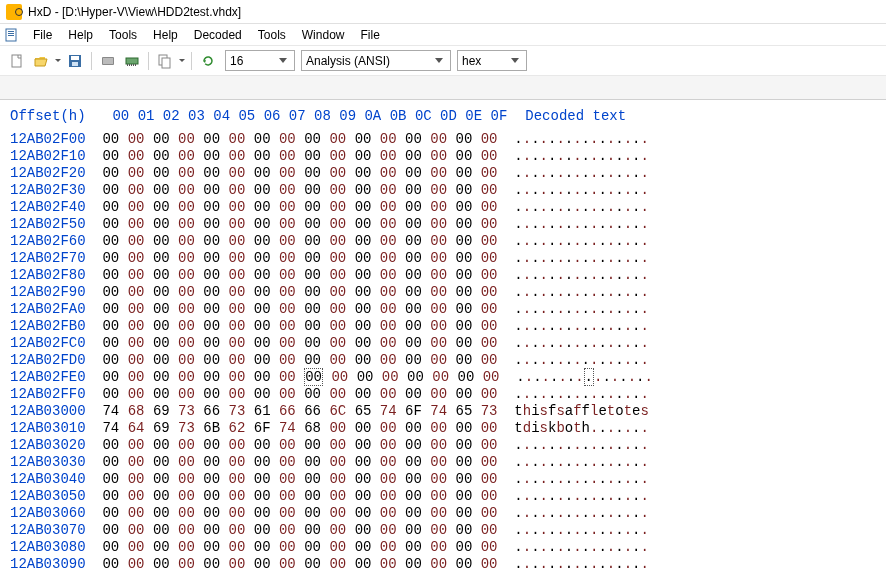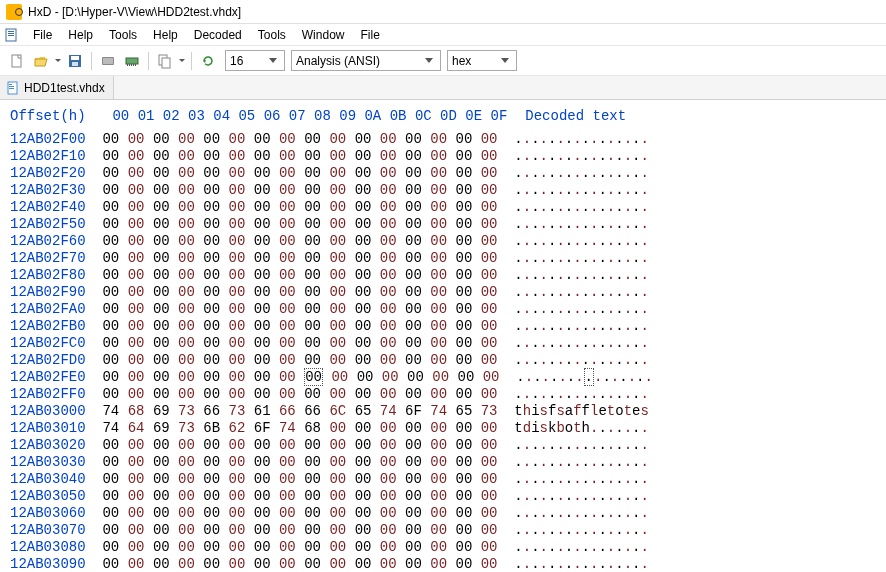--- a/index.html
+++ b/index.html
@@ -231,41 +231,30 @@
       </svg>
   </div>
   <div class="tb-dropdown"></div>
   <div class="tb-sep"></div>
   <div class="tb-btn">
     <svg width="16" height="16" viewBox="0 0 16 16">
         <path d="M4 8a4 4 0 1 1 1.2 2.8" fill="none" stroke="#2e8b2e" stroke-width="1.5"></path>
         <path d="M3 8l2 2 1-3z" fill="#2e8b2e"></path>
       </svg>
   </div>
-  <div class="combo" style="width:60px">
+  <div class="combo" style="width:70px">
     <span>16</span>
     <div class="arrow"></div>
   </div>
   <div class="combo" style="width:150px">
     <span>Analysis (ANSI)</span>
     <div class="arrow"></div>
   </div>
   <div class="combo" style="width:70px">
     <span>hex</span>
     <div class="arrow"></div>
   </div>
 </div>
 
 <div class="tabbar">
-  <div class="tab">
-    <div class="tab-icon">
-      <svg width="14" height="14" viewBox="0 0 14 14">
-          <rect x="2" y="1" width="9" height="12" fill="#fff" stroke="#4a90d9"></rect>
-          <rect x="3" y="3" width="3" height="1" fill="#4a90d9"></rect>
-          <rect x="3" y="5" width="5" height="1" fill="#4a90d9"></rect>
-          <rect x="3" y="7" width="5" height="1" fill="#4a90d9"></rect>
-        </svg>
-    </div>
-    <span>HDD1test.vhdx</span>
-  </div>
 </div>
 
 <div class="hex-area" id="hex-area"><div><span class="hdr-offset">Offset(h)</span><span class="hdr-cols">  00 01 02 03 04 05 06 07 08 09 0A 0B 0C 0D 0E 0F</span><span class="hdr-dec">Decoded text</span></div><div style="height:6px"></div><div><span class="row-offset">12AB02F00</span>  <span class="hx">00</span> <span class="hx-alt">00</span> <span class="hx">00</span> <span class="hx-alt">00</span> <span class="hx">00</span> <span class="hx-alt">00</span> <span class="hx">00</span> <span class="hx-alt">00</span> <span class="hx">00</span> <span class="hx-alt">00</span> <span class="hx">00</span> <span class="hx-alt">00</span> <span class="hx">00</span> <span class="hx-alt">00</span> <span class="hx">00</span> <span class="hx-alt">00</span>  <span style="color:#000" class="">.</span><span style="color:#7a1f1f" class="">.</span><span style="color:#000" class="">.</span><span style="color:#7a1f1f" class="">.</span><span style="color:#000" class="">.</span><span style="color:#7a1f1f" class="">.</span><span style="color:#000" class="">.</span><span style="color:#7a1f1f" class="">.</span><span style="color:#000" class="">.</span><span style="color:#7a1f1f" class="">.</span><span style="color:#000" class="">.</span><span style="color:#7a1f1f" class="">.</span><span style="color:#000" class="">.</span><span style="color:#7a1f1f" class="">.</span><span style="color:#000" class="">.</span><span style="color:#7a1f1f" class="">.</span></div><div><span class="row-offset">12AB02F10</span>  <span class="hx">00</span> <span class="hx-alt">00</span> <span class="hx">00</span> <span class="hx-alt">00</span> <span class="hx">00</span> <span class="hx-alt">00</span> <span class="hx">00</span> <span class="hx-alt">00</span> <span class="hx">00</span> <span class="hx-alt">00</span> <span class="hx">00</span> <span class="hx-alt">00</span> <span class="hx">00</span> <span class="hx-alt">00</span> <span class="hx">00</span> <span class="hx-alt">00</span>  <span style="color:#000" class="">.</span><span style="color:#7a1f1f" class="">.</span><span style="color:#000" class="">.</span><span style="color:#7a1f1f" class="">.</span><span style="color:#000" class="">.</span><span style="color:#7a1f1f" class="">.</span><span style="color:#000" class="">.</span><span style="color:#7a1f1f" class="">.</span><span style="color:#000" class="">.</span><span style="color:#7a1f1f" class="">.</span><span style="color:#000" class="">.</span><span style="color:#7a1f1f" class="">.</span><span style="color:#000" class="">.</span><span style="color:#7a1f1f" class="">.</span><span style="color:#000" class="">.</span><span style="color:#7a1f1f" class="">.</span></div><div><span class="row-offset">12AB02F20</span>  <span class="hx">00</span> <span class="hx-alt">00</span> <span class="hx">00</span> <span class="hx-alt">00</span> <span class="hx">00</span> <span class="hx-alt">00</span> <span class="hx">00</span> <span class="hx-alt">00</span> <span class="hx">00</span> <span class="hx-alt">00</span> <span class="hx">00</span> <span class="hx-alt">00</span> <span class="hx">00</span> <span class="hx-alt">00</span> <span class="hx">00</span> <span class="hx-alt">00</span>  <span style="color:#000" class="">.</span><span style="color:#7a1f1f" class="">.</span><span style="color:#000" class="">.</span><span style="color:#7a1f1f" class="">.</span><span style="color:#000" class="">.</span><span style="color:#7a1f1f" class="">.</span><span style="color:#000" class="">.</span><span style="color:#7a1f1f" class="">.</span><span style="color:#000" class="">.</span><span style="color:#7a1f1f" class="">.</span><span style="color:#000" class="">.</span><span style="color:#7a1f1f" class="">.</span><span style="color:#000" class="">.</span><span style="color:#7a1f1f" class="">.</span><span style="color:#000" class="">.</span><span style="color:#7a1f1f" class="">.</span></div><div><span class="row-offset">12AB02F30</span>  <span class="hx">00</span> <span class="hx-alt">00</span> <span class="hx">00</span> <span class="hx-alt">00</span> <span class="hx">00</span> <span class="hx-alt">00</span> <span class="hx">00</span> <span class="hx-alt">00</span> <span class="hx">00</span> <span class="hx-alt">00</span> <span class="hx">00</span> <span class="hx-alt">00</span> <span class="hx">00</span> <span class="hx-alt">00</span> <span class="hx">00</span> <span class="hx-alt">00</span>  <span style="color:#000" class="">.</span><span style="color:#7a1f1f" class="">.</span><span style="color:#000" class="">.</span><span style="color:#7a1f1f" class="">.</span><span style="color:#000" class="">.</span><span style="color:#7a1f1f" class="">.</span><span style="color:#000" class="">.</span><span style="color:#7a1f1f" class="">.</span><span style="color:#000" class="">.</span><span style="color:#7a1f1f" class="">.</span><span style="color:#000" class="">.</span><span style="color:#7a1f1f" class="">.</span><span style="color:#000" class="">.</span><span style="color:#7a1f1f" class="">.</span><span style="color:#000" class="">.</span><span style="color:#7a1f1f" class="">.</span></div><div><span class="row-offset">12AB02F40</span>  <span class="hx">00</span> <span class="hx-alt">00</span> <span class="hx">00</span> <span class="hx-alt">00</span> <span class="hx">00</span> <span class="hx-alt">00</span> <span class="hx">00</span> <span class="hx-alt">00</span> <span class="hx">00</span> <span class="hx-alt">00</span> <span class="hx">00</span> <span class="hx-alt">00</span> <span class="hx">00</span> <span class="hx-alt">00</span> <span class="hx">00</span> <span class="hx-alt">00</span>  <span style="color:#000" class="">.</span><span style="color:#7a1f1f" class="">.</span><span style="color:#000" class="">.</span><span style="color:#7a1f1f" class="">.</span><span style="color:#000" class="">.</span><span style="color:#7a1f1f" class="">.</span><span style="color:#000" class="">.</span><span style="color:#7a1f1f" class="">.</span><span style="color:#000" class="">.</span><span style="color:#7a1f1f" class="">.</span><span style="color:#000" class="">.</span><span style="color:#7a1f1f" class="">.</span><span style="color:#000" class="">.</span><span style="color:#7a1f1f" class="">.</span><span style="color:#000" class="">.</span><span style="color:#7a1f1f" class="">.</span></div><div><span class="row-offset">12AB02F50</span>  <span class="hx">00</span> <span class="hx-alt">00</span> <span class="hx">00</span> <span class="hx-alt">00</span> <span class="hx">00</span> <span class="hx-alt">00</span> <span class="hx">00</span> <span class="hx-alt">00</span> <span class="hx">00</span> <span class="hx-alt">00</span> <span class="hx">00</span> <span class="hx-alt">00</span> <span class="hx">00</span> <span class="hx-alt">00</span> <span class="hx">00</span> <span class="hx-alt">00</span>  <span style="color:#000" class="">.</span><span style="color:#7a1f1f" class="">.</span><span style="color:#000" class="">.</span><span style="color:#7a1f1f" class="">.</span><span style="color:#000" class="">.</span><span style="color:#7a1f1f" class="">.</span><span style="color:#000" class="">.</span><span style="color:#7a1f1f" class="">.</span><span style="color:#000" class="">.</span><span style="color:#7a1f1f" class="">.</span><span style="color:#000" class="">.</span><span style="color:#7a1f1f" class="">.</span><span style="color:#000" class="">.</span><span style="color:#7a1f1f" class="">.</span><span style="color:#000" class="">.</span><span style="color:#7a1f1f" class="">.</span></div><div><span class="row-offset">12AB02F60</span>  <span class="hx">00</span> <span class="hx-alt">00</span> <span class="hx">00</span> <span class="hx-alt">00</span> <span class="hx">00</span> <span class="hx-alt">00</span> <span class="hx">00</span> <span class="hx-alt">00</span> <span class="hx">00</span> <span class="hx-alt">00</span> <span class="hx">00</span> <span class="hx-alt">00</span> <span class="hx">00</span> <span class="hx-alt">00</span> <span class="hx">00</span> <span class="hx-alt">00</span>  <span style="color:#000" class="">.</span><span style="color:#7a1f1f" class="">.</span><span style="color:#000" class="">.</span><span style="color:#7a1f1f" class="">.</span><span style="color:#000" class="">.</span><span style="color:#7a1f1f" class="">.</span><span style="color:#000" class="">.</span><span style="color:#7a1f1f" class="">.</span><span style="color:#000" class="">.</span><span style="color:#7a1f1f" class="">.</span><span style="color:#000" class="">.</span><span style="color:#7a1f1f" class="">.</span><span style="color:#000" class="">.</span><span style="color:#7a1f1f" class="">.</span><span style="color:#000" class="">.</span><span style="color:#7a1f1f" class="">.</span></div><div><span class="row-offset">12AB02F70</span>  <span class="hx">00</span> <span class="hx-alt">00</span> <span class="hx">00</span> <span class="hx-alt">00</span> <span class="hx">00</span> <span class="hx-alt">00</span> <span class="hx">00</span> <span class="hx-alt">00</span> <span class="hx">00</span> <span class="hx-alt">00</span> <span class="hx">00</span> <span class="hx-alt">00</span> <span class="hx">00</span> <span class="hx-alt">00</span> <span class="hx">00</span> <span class="hx-alt">00</span>  <span style="color:#000" class="">.</span><span style="color:#7a1f1f" class="">.</span><span style="color:#000" class="">.</span><span style="color:#7a1f1f" class="">.</span><span style="color:#000" class="">.</span><span style="color:#7a1f1f" class="">.</span><span style="color:#000" class="">.</span><span style="color:#7a1f1f" class="">.</span><span style="color:#000" class="">.</span><span style="color:#7a1f1f" class="">.</span><span style="color:#000" class="">.</span><span style="color:#7a1f1f" class="">.</span><span style="color:#000" class="">.</span><span style="color:#7a1f1f" class="">.</span><span style="color:#000" class="">.</span><span style="color:#7a1f1f" class="">.</span></div><div><span class="row-offset">12AB02F80</span>  <span class="hx">00</span> <span class="hx-alt">00</span> <span class="hx">00</span> <span class="hx-alt">00</span> <span class="hx">00</span> <span class="hx-alt">00</span> <span class="hx">00</span> <span class="hx-alt">00</span> <span class="hx">00</span> <span class="hx-alt">00</span> <span class="hx">00</span> <span class="hx-alt">00</span> <span class="hx">00</span> <span class="hx-alt">00</span> <span class="hx">00</span> <span class="hx-alt">00</span>  <span style="color:#000" class="">.</span><span style="color:#7a1f1f" class="">.</span><span style="color:#000" class="">.</span><span style="color:#7a1f1f" class="">.</span><span style="color:#000" class="">.</span><span style="color:#7a1f1f" class="">.</span><span style="color:#000" class="">.</span><span style="color:#7a1f1f" class="">.</span><span style="color:#000" class="">.</span><span style="color:#7a1f1f" class="">.</span><span style="color:#000" class="">.</span><span style="color:#7a1f1f" class="">.</span><span style="color:#000" class="">.</span><span style="color:#7a1f1f" class="">.</span><span style="color:#000" class="">.</span><span style="color:#7a1f1f" class="">.</span></div><div><span class="row-offset">12AB02F90</span>  <span class="hx">00</span> <span class="hx-alt">00</span> <span class="hx">00</span> <span class="hx-alt">00</span> <span class="hx">00</span> <span class="hx-alt">00</span> <span class="hx">00</span> <span class="hx-alt">00</span> <span class="hx">00</span> <span class="hx-alt">00</span> <span class="hx">00</span> <span class="hx-alt">00</span> <span class="hx">00</span> <span class="hx-alt">00</span> <span class="hx">00</span> <span class="hx-alt">00</span>  <span style="color:#000" class="">.</span><span style="color:#7a1f1f" class="">.</span><span style="color:#000" class="">.</span><span style="color:#7a1f1f" class="">.</span><span style="color:#000" class="">.</span><span style="color:#7a1f1f" class="">.</span><span style="color:#000" class="">.</span><span style="color:#7a1f1f" class="">.</span><span style="color:#000" class="">.</span><span style="color:#7a1f1f" class="">.</span><span style="color:#000" class="">.</span><span style="color:#7a1f1f" class="">.</span><span style="color:#000" class="">.</span><span style="color:#7a1f1f" class="">.</span><span style="color:#000" class="">.</span><span style="color:#7a1f1f" class="">.</span></div><div><span class="row-offset">12AB02FA0</span>  <span class="hx">00</span> <span class="hx-alt">00</span> <span class="hx">00</span> <span class="hx-alt">00</span> <span class="hx">00</span> <span class="hx-alt">00</span> <span class="hx">00</span> <span class="hx-alt">00</span> <span class="hx">00</span> <span class="hx-alt">00</span> <span class="hx">00</span> <span class="hx-alt">00</span> <span class="hx">00</span> <span class="hx-alt">00</span> <span class="hx">00</span> <span class="hx-alt">00</span>  <span style="color:#000" class="">.</span><span style="color:#7a1f1f" class="">.</span><span style="color:#000" class="">.</span><span style="color:#7a1f1f" class="">.</span><span style="color:#000" class="">.</span><span style="color:#7a1f1f" class="">.</span><span style="color:#000" class="">.</span><span style="color:#7a1f1f" class="">.</span><span style="color:#000" class="">.</span><span style="color:#7a1f1f" class="">.</span><span style="color:#000" class="">.</span><span style="color:#7a1f1f" class="">.</span><span style="color:#000" class="">.</span><span style="color:#7a1f1f" class="">.</span><span style="color:#000" class="">.</span><span style="color:#7a1f1f" class="">.</span></div><div><span class="row-offset">12AB02FB0</span>  <span class="hx">00</span> <span class="hx-alt">00</span> <span class="hx">00</span> <span class="hx-alt">00</span> <span class="hx">00</span> <span class="hx-alt">00</span> <span class="hx">00</span> <span class="hx-alt">00</span> <span class="hx">00</span> <span class="hx-alt">00</span> <span class="hx">00</span> <span class="hx-alt">00</span> <span class="hx">00</span> <span class="hx-alt">00</span> <span class="hx">00</span> <span class="hx-alt">00</span>  <span style="color:#000" class="">.</span><span style="color:#7a1f1f" class="">.</span><span style="color:#000" class="">.</span><span style="color:#7a1f1f" class="">.</span><span style="color:#000" class="">.</span><span style="color:#7a1f1f" class="">.</span><span style="color:#000" class="">.</span><span style="color:#7a1f1f" class="">.</span><span style="color:#000" class="">.</span><span style="color:#7a1f1f" class="">.</span><span style="color:#000" class="">.</span><span style="color:#7a1f1f" class="">.</span><span style="color:#000" class="">.</span><span style="color:#7a1f1f" class="">.</span><span style="color:#000" class="">.</span><span style="color:#7a1f1f" class="">.</span></div><div><span class="row-offset">12AB02FC0</span>  <span class="hx">00</span> <span class="hx-alt">00</span> <span class="hx">00</span> <span class="hx-alt">00</span> <span class="hx">00</span> <span class="hx-alt">00</span> <span class="hx">00</span> <span class="hx-alt">00</span> <span class="hx">00</span> <span class="hx-alt">00</span> <span class="hx">00</span> <span class="hx-alt">00</span> <span class="hx">00</span> <span class="hx-alt">00</span> <span class="hx">00</span> <span class="hx-alt">00</span>  <span style="color:#000" class="">.</span><span style="color:#7a1f1f" class="">.</span><span style="color:#000" class="">.</span><span style="color:#7a1f1f" class="">.</span><span style="color:#000" class="">.</span><span style="color:#7a1f1f" class="">.</span><span style="color:#000" class="">.</span><span style="color:#7a1f1f" class="">.</span><span style="color:#000" class="">.</span><span style="color:#7a1f1f" class="">.</span><span style="color:#000" class="">.</span><span style="color:#7a1f1f" class="">.</span><span style="color:#000" class="">.</span><span style="color:#7a1f1f" class="">.</span><span style="color:#000" class="">.</span><span style="color:#7a1f1f" class="">.</span></div><div><span class="row-offset">12AB02FD0</span>  <span class="hx">00</span> <span class="hx-alt">00</span> <span class="hx">00</span> <span class="hx-alt">00</span> <span class="hx">00</span> <span class="hx-alt">00</span> <span class="hx">00</span> <span class="hx-alt">00</span> <span class="hx">00</span> <span class="hx-alt">00</span> <span class="hx">00</span> <span class="hx-alt">00</span> <span class="hx">00</span> <span class="hx-alt">00</span> <span class="hx">00</span> <span class="hx-alt">00</span>  <span style="color:#000" class="">.</span><span style="color:#7a1f1f" class="">.</span><span style="color:#000" class="">.</span><span style="color:#7a1f1f" class="">.</span><span style="color:#000" class="">.</span><span style="color:#7a1f1f" class="">.</span><span style="color:#000" class="">.</span><span style="color:#7a1f1f" class="">.</span><span style="color:#000" class="">.</span><span style="color:#7a1f1f" class="">.</span><span style="color:#000" class="">.</span><span style="color:#7a1f1f" class="">.</span><span style="color:#000" class="">.</span><span style="color:#7a1f1f" class="">.</span><span style="color:#000" class="">.</span><span style="color:#7a1f1f" class="">.</span></div><div><span class="row-offset">12AB02FE0</span>  <span class="hx">00</span> <span class="hx-alt">00</span> <span class="hx">00</span> <span class="hx-alt">00</span> <span class="hx">00</span> <span class="hx-alt">00</span> <span class="hx">00</span> <span class="hx-alt">00</span> <span class="hx cursor">00</span> <span class="hx-alt">00</span> <span class="hx">00</span> <span class="hx-alt">00</span> <span class="hx">00</span> <span class="hx-alt">00</span> <span class="hx">00</span> <span class="hx-alt">00</span>  <span style="color:#000" class="">.</span><span style="color:#7a1f1f" class="">.</span><span style="color:#000" class="">.</span><span style="color:#7a1f1f" class="">.</span><span style="color:#000" class="">.</span><span style="color:#7a1f1f" class="">.</span><span style="color:#000" class="">.</span><span style="color:#7a1f1f" class="">.</span><span style="color:#000" class=" cursor">.</span><span style="color:#7a1f1f" class="">.</span><span style="color:#000" class="">.</span><span style="color:#7a1f1f" class="">.</span><span style="color:#000" class="">.</span><span style="color:#7a1f1f" class="">.</span><span style="color:#000" class="">.</span><span style="color:#7a1f1f" class="">.</span></div><div><span class="row-offset">12AB02FF0</span>  <span class="hx">00</span> <span class="hx-alt">00</span> <span class="hx">00</span> <span class="hx-alt">00</span> <span class="hx">00</span> <span class="hx-alt">00</span> <span class="hx">00</span> <span class="hx-alt">00</span> <span class="hx">00</span> <span class="hx-alt">00</span> <span class="hx">00</span> <span class="hx-alt">00</span> <span class="hx">00</span> <span class="hx-alt">00</span> <span class="hx">00</span> <span class="hx-alt">00</span>  <span style="color:#000" class="">.</span><span style="color:#7a1f1f" class="">.</span><span style="color:#000" class="">.</span><span style="color:#7a1f1f" class="">.</span><span style="color:#000" class="">.</span><span style="color:#7a1f1f" class="">.</span><span style="color:#000" class="">.</span><span style="color:#7a1f1f" class="">.</span><span style="color:#000" class="">.</span><span style="color:#7a1f1f" class="">.</span><span style="color:#000" class="">.</span><span style="color:#7a1f1f" class="">.</span><span style="color:#000" class="">.</span><span style="color:#7a1f1f" class="">.</span><span style="color:#000" class="">.</span><span style="color:#7a1f1f" class="">.</span></div><div><span class="row-offset">12AB03000</span>  <span class="hx">74</span> <span class="hx-alt">68</span> <span class="hx">69</span> <span class="hx-alt">73</span> <span class="hx">66</span> <span class="hx-alt">73</span> <span class="hx">61</span> <span class="hx-alt">66</span> <span class="hx">66</span> <span class="hx-alt">6C</span> <span class="hx">65</span> <span class="hx-alt">74</span> <span class="hx">6F</span> <span class="hx-alt">74</span> <span class="hx">65</span> <span class="hx-alt">73</span>  <span style="color:#000" class="">t</span><span style="color:#7a1f1f" class="">h</span><span style="color:#000" class="">i</span><span style="color:#7a1f1f" class="">s</span><span style="color:#000" class="">f</span><span style="color:#7a1f1f" class="">s</span><span style="color:#000" class="">a</span><span style="color:#7a1f1f" class="">f</span><span style="color:#000" class="">f</span><span style="color:#7a1f1f" class="">l</span><span style="color:#000" class="">e</span><span style="color:#7a1f1f" class="">t</span><span style="color:#000" class="">o</span><span style="color:#7a1f1f" class="">t</span><span style="color:#000" class="">e</span><span style="color:#7a1f1f" class="">s</span></div><div><span class="row-offset">12AB03010</span>  <span class="hx">74</span> <span class="hx-alt">64</span> <span class="hx">69</span> <span class="hx-alt">73</span> <span class="hx">6B</span> <span class="hx-alt">62</span> <span class="hx">6F</span> <span class="hx-alt">74</span> <span class="hx">68</span> <span class="hx-alt">00</span> <span class="hx">00</span> <span class="hx-alt">00</span> <span class="hx">00</span> <span class="hx-alt">00</span> <span class="hx">00</span> <span class="hx-alt">00</span>  <span style="color:#000" class="">t</span><span style="color:#7a1f1f" class="">d</span><span style="color:#000" class="">i</span><span style="color:#7a1f1f" class="">s</span><span style="color:#000" class="">k</span><span style="color:#7a1f1f" class="">b</span><span style="color:#000" class="">o</span><span style="color:#7a1f1f" class="">t</span><span style="color:#000" class="">h</span><span style="color:#7a1f1f" class="">.</span><span style="color:#000" class="">.</span><span style="color:#7a1f1f" class="">.</span><span style="color:#000" class="">.</span><span style="color:#7a1f1f" class="">.</span><span style="color:#000" class="">.</span><span style="color:#7a1f1f" class="">.</span></div><div><span class="row-offset">12AB03020</span>  <span class="hx">00</span> <span class="hx-alt">00</span> <span class="hx">00</span> <span class="hx-alt">00</span> <span class="hx">00</span> <span class="hx-alt">00</span> <span class="hx">00</span> <span class="hx-alt">00</span> <span class="hx">00</span> <span class="hx-alt">00</span> <span class="hx">00</span> <span class="hx-alt">00</span> <span class="hx">00</span> <span class="hx-alt">00</span> <span class="hx">00</span> <span class="hx-alt">00</span>  <span style="color:#000" class="">.</span><span style="color:#7a1f1f" class="">.</span><span style="color:#000" class="">.</span><span style="color:#7a1f1f" class="">.</span><span style="color:#000" class="">.</span><span style="color:#7a1f1f" class="">.</span><span style="color:#000" class="">.</span><span style="color:#7a1f1f" class="">.</span><span style="color:#000" class="">.</span><span style="color:#7a1f1f" class="">.</span><span style="color:#000" class="">.</span><span style="color:#7a1f1f" class="">.</span><span style="color:#000" class="">.</span><span style="color:#7a1f1f" class="">.</span><span style="color:#000" class="">.</span><span style="color:#7a1f1f" class="">.</span></div><div><span class="row-offset">12AB03030</span>  <span class="hx">00</span> <span class="hx-alt">00</span> <span class="hx">00</span> <span class="hx-alt">00</span> <span class="hx">00</span> <span class="hx-alt">00</span> <span class="hx">00</span> <span class="hx-alt">00</span> <span class="hx">00</span> <span class="hx-alt">00</span> <span class="hx">00</span> <span class="hx-alt">00</span> <span class="hx">00</span> <span class="hx-alt">00</span> <span class="hx">00</span> <span class="hx-alt">00</span>  <span style="color:#000" class="">.</span><span style="color:#7a1f1f" class="">.</span><span style="color:#000" class="">.</span><span style="color:#7a1f1f" class="">.</span><span style="color:#000" class="">.</span><span style="color:#7a1f1f" class="">.</span><span style="color:#000" class="">.</span><span style="color:#7a1f1f" class="">.</span><span style="color:#000" class="">.</span><span style="color:#7a1f1f" class="">.</span><span style="color:#000" class="">.</span><span style="color:#7a1f1f" class="">.</span><span style="color:#000" class="">.</span><span style="color:#7a1f1f" class="">.</span><span style="color:#000" class="">.</span><span style="color:#7a1f1f" class="">.</span></div><div><span class="row-offset">12AB03040</span>  <span class="hx">00</span> <span class="hx-alt">00</span> <span class="hx">00</span> <span class="hx-alt">00</span> <span class="hx">00</span> <span class="hx-alt">00</span> <span class="hx">00</span> <span class="hx-alt">00</span> <span class="hx">00</span> <span class="hx-alt">00</span> <span class="hx">00</span> <span class="hx-alt">00</span> <span class="hx">00</span> <span class="hx-alt">00</span> <span class="hx">00</span> <span class="hx-alt">00</span>  <span style="color:#000" class="">.</span><span style="color:#7a1f1f" class="">.</span><span style="color:#000" class="">.</span><span style="color:#7a1f1f" class="">.</span><span style="color:#000" class="">.</span><span style="color:#7a1f1f" class="">.</span><span style="color:#000" class="">.</span><span style="color:#7a1f1f" class="">.</span><span style="color:#000" class="">.</span><span style="color:#7a1f1f" class="">.</span><span style="color:#000" class="">.</span><span style="color:#7a1f1f" class="">.</span><span style="color:#000" class="">.</span><span style="color:#7a1f1f" class="">.</span><span style="color:#000" class="">.</span><span style="color:#7a1f1f" class="">.</span></div><div><span class="row-offset">12AB03050</span>  <span class="hx">00</span> <span class="hx-alt">00</span> <span class="hx">00</span> <span class="hx-alt">00</span> <span class="hx">00</span> <span class="hx-alt">00</span> <span class="hx">00</span> <span class="hx-alt">00</span> <span class="hx">00</span> <span class="hx-alt">00</span> <span class="hx">00</span> <span class="hx-alt">00</span> <span class="hx">00</span> <span class="hx-alt">00</span> <span class="hx">00</span> <span class="hx-alt">00</span>  <span style="color:#000" class="">.</span><span style="color:#7a1f1f" class="">.</span><span style="color:#000" class="">.</span><span style="color:#7a1f1f" class="">.</span><span style="color:#000" class="">.</span><span style="color:#7a1f1f" class="">.</span><span style="color:#000" class="">.</span><span style="color:#7a1f1f" class="">.</span><span style="color:#000" class="">.</span><span style="color:#7a1f1f" class="">.</span><span style="color:#000" class="">.</span><span style="color:#7a1f1f" class="">.</span><span style="color:#000" class="">.</span><span style="color:#7a1f1f" class="">.</span><span style="color:#000" class="">.</span><span style="color:#7a1f1f" class="">.</span></div><div><span class="row-offset">12AB03060</span>  <span class="hx">00</span> <span class="hx-alt">00</span> <span class="hx">00</span> <span class="hx-alt">00</span> <span class="hx">00</span> <span class="hx-alt">00</span> <span class="hx">00</span> <span class="hx-alt">00</span> <span class="hx">00</span> <span class="hx-alt">00</span> <span class="hx">00</span> <span class="hx-alt">00</span> <span class="hx">00</span> <span class="hx-alt">00</span> <span class="hx">00</span> <span class="hx-alt">00</span>  <span style="color:#000" class="">.</span><span style="color:#7a1f1f" class="">.</span><span style="color:#000" class="">.</span><span style="color:#7a1f1f" class="">.</span><span style="color:#000" class="">.</span><span style="color:#7a1f1f" class="">.</span><span style="color:#000" class="">.</span><span style="color:#7a1f1f" class="">.</span><span style="color:#000" class="">.</span><span style="color:#7a1f1f" class="">.</span><span style="color:#000" class="">.</span><span style="color:#7a1f1f" class="">.</span><span style="color:#000" class="">.</span><span style="color:#7a1f1f" class="">.</span><span style="color:#000" class="">.</span><span style="color:#7a1f1f" class="">.</span></div><div><span class="row-offset">12AB03070</span>  <span class="hx">00</span> <span class="hx-alt">00</span> <span class="hx">00</span> <span class="hx-alt">00</span> <span class="hx">00</span> <span class="hx-alt">00</span> <span class="hx">00</span> <span class="hx-alt">00</span> <span class="hx">00</span> <span class="hx-alt">00</span> <span class="hx">00</span> <span class="hx-alt">00</span> <span class="hx">00</span> <span class="hx-alt">00</span> <span class="hx">00</span> <span class="hx-alt">00</span>  <span style="color:#000" class="">.</span><span style="color:#7a1f1f" class="">.</span><span style="color:#000" class="">.</span><span style="color:#7a1f1f" class="">.</span><span style="color:#000" class="">.</span><span style="color:#7a1f1f" class="">.</span><span style="color:#000" class="">.</span><span style="color:#7a1f1f" class="">.</span><span style="color:#000" class="">.</span><span style="color:#7a1f1f" class="">.</span><span style="color:#000" class="">.</span><span style="color:#7a1f1f" class="">.</span><span style="color:#000" class="">.</span><span style="color:#7a1f1f" class="">.</span><span style="color:#000" class="">.</span><span style="color:#7a1f1f" class="">.</span></div><div><span class="row-offset">12AB03080</span>  <span class="hx">00</span> <span class="hx-alt">00</span> <span class="hx">00</span> <span class="hx-alt">00</span> <span class="hx">00</span> <span class="hx-alt">00</span> <span class="hx">00</span> <span class="hx-alt">00</span> <span class="hx">00</span> <span class="hx-alt">00</span> <span class="hx">00</span> <span class="hx-alt">00</span> <span class="hx">00</span> <span class="hx-alt">00</span> <span class="hx">00</span> <span class="hx-alt">00</span>  <span style="color:#000" class="">.</span><span style="color:#7a1f1f" class="">.</span><span style="color:#000" class="">.</span><span style="color:#7a1f1f" class="">.</span><span style="color:#000" class="">.</span><span style="color:#7a1f1f" class="">.</span><span style="color:#000" class="">.</span><span style="color:#7a1f1f" class="">.</span><span style="color:#000" class="">.</span><span style="color:#7a1f1f" class="">.</span><span style="color:#000" class="">.</span><span style="color:#7a1f1f" class="">.</span><span style="color:#000" class="">.</span><span style="color:#7a1f1f" class="">.</span><span style="color:#000" class="">.</span><span style="color:#7a1f1f" class="">.</span></div><div><span class="row-offset">12AB03090</span>  <span class="hx">00</span> <span class="hx-alt">00</span> <span class="hx">00</span> <span class="hx-alt">00</span> <span class="hx">00</span> <span class="hx-alt">00</span> <span class="hx">00</span> <span class="hx-alt">00</span> <span class="hx">00</span> <span class="hx-alt">00</span> <span class="hx">00</span> <span class="hx-alt">00</span> <span class="hx">00</span> <span class="hx-alt">00</span> <span class="hx">00</span> <span class="hx-alt">00</span>  <span style="color:#000" class="">.</span><span style="color:#7a1f1f" class="">.</span><span style="color:#000" class="">.</span><span style="color:#7a1f1f" class="">.</span><span style="color:#000" class="">.</span><span style="color:#7a1f1f" class="">.</span><span style="color:#000" class="">.</span><span style="color:#7a1f1f" class="">.</span><span style="color:#000" class="">.</span><span style="color:#7a1f1f" class="">.</span><span style="color:#000" class="">.</span><span style="color:#7a1f1f" class="">.</span><span style="color:#000" class="">.</span><span style="color:#7a1f1f" class="">.</span><span style="color:#000" class="">.</span><span style="color:#7a1f1f" class="">.</span></div></div>
 
 </body></html>

